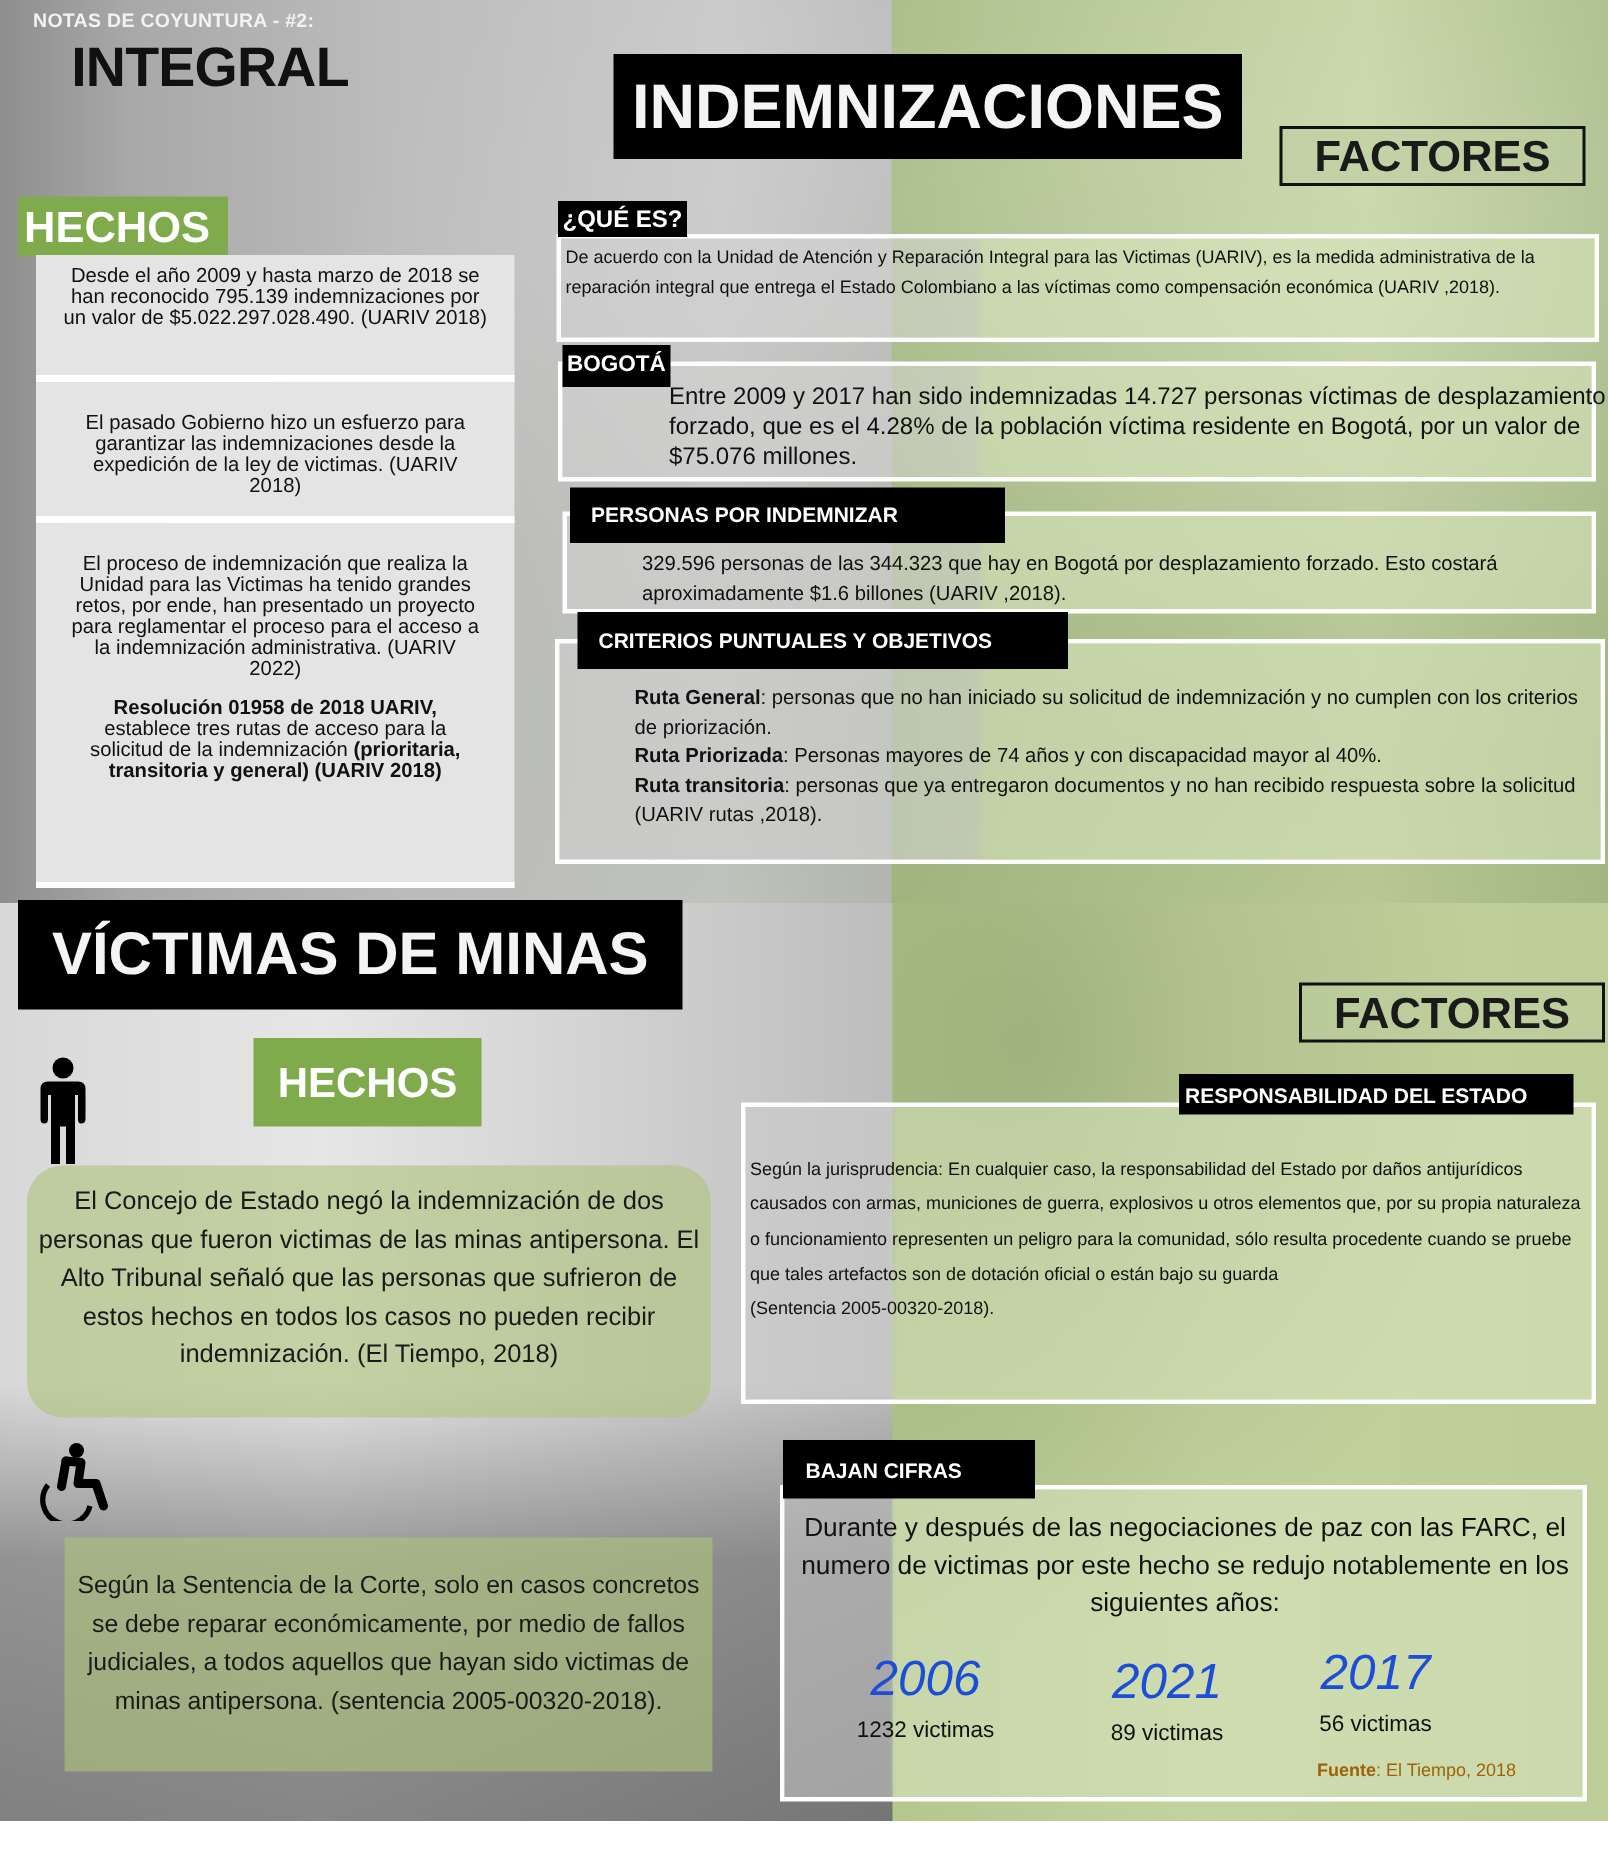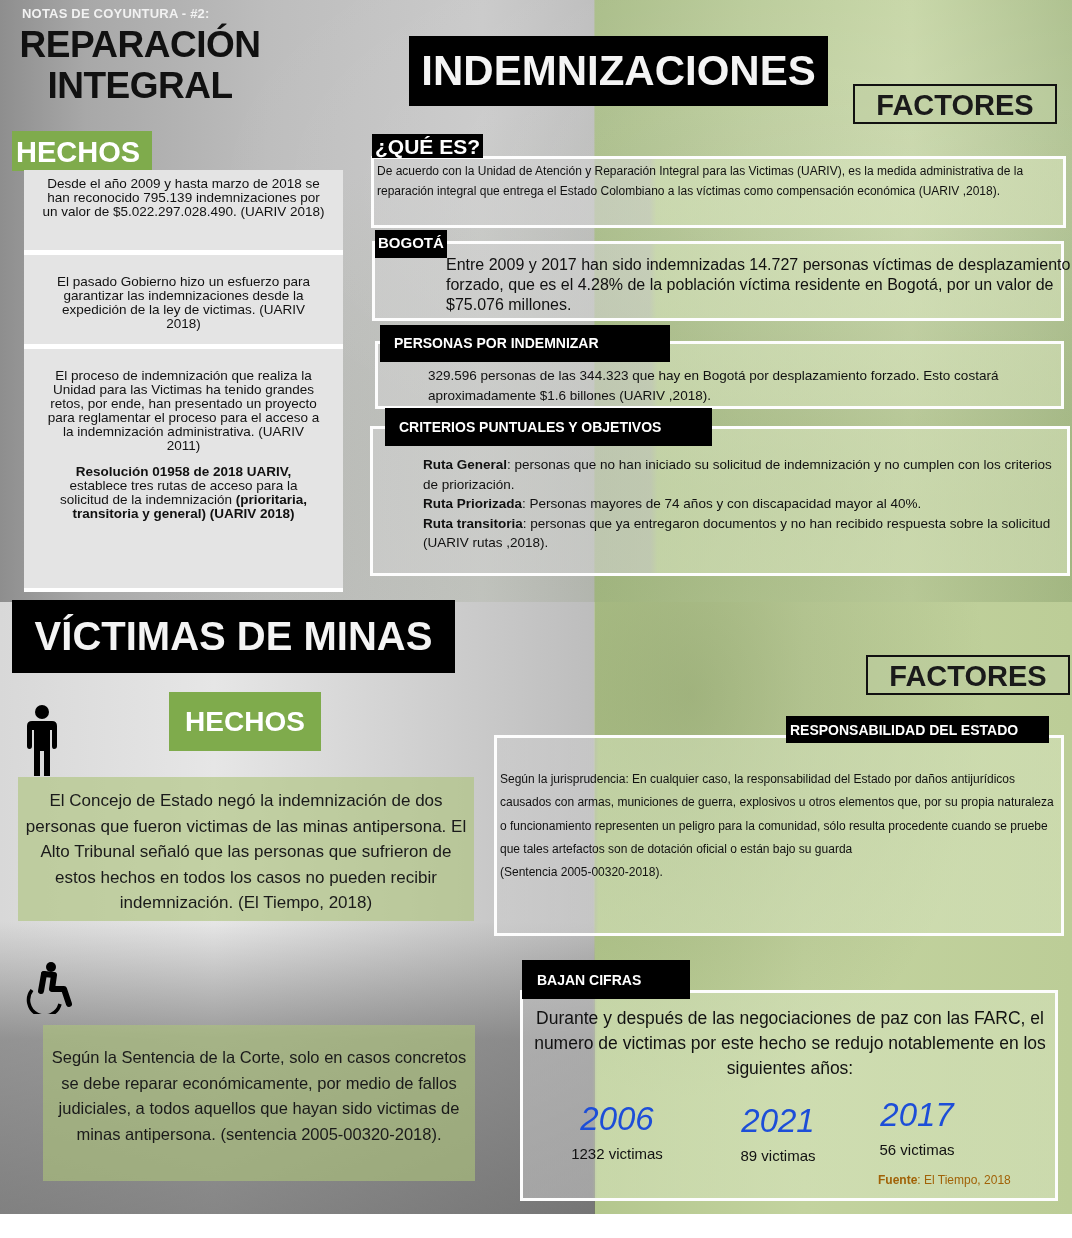--- a/index.html
+++ b/index.html
@@ -47,21 +47,21 @@
   .left-card p + p { margin-top: 12px; }
 
   
   .black-title { background: #000; color: #f4f4f4; font-weight: bold; text-align: center; }
   .indem-title { left: 409px; top: 36px; width: 419px; height: 70px; font-size: 42px; line-height: 70px; }
   .factores-box { border: 2px solid #111; color: #1a1a1a; font-weight: bold; text-align: center; background: rgba(190,205,160,0.55); }
   .factores-1 { left: 853px; top: 84px; width: 204px; height: 40px; font-size: 29px; line-height: 38px; }
 
   .info-box { border: 3px solid #fdfdfd; background: linear-gradient(90deg, rgba(210,210,210,0.55) 0%, rgba(215,215,215,0.55) 40%, rgba(220,232,195,0.55) 41%, rgba(214,226,186,0.6) 100%); }
   .tag { background: #000; color: #fff; font-weight: bold; }
-  .tag-q { left: 372px; top: 134px; height: 24px; padding: 0 3px; font-size: 21px; line-height: 25px; }
+  .tag-q { left: 372px; top: 134px; height: 24px; padding: 0 3px; font-size: 16px; line-height: 25px; }
   .box-q { left: 371px; top: 156px; width: 695px; height: 72px; }
   .txt-q { left: 377px; top: 161px; width: 680px; font-size: 12px; line-height: 20px; }
 
   .tag-b { left: 375px; top: 230px; height: 28px; padding: 0 3px; font-size: 15px; line-height: 25px; }
   .box-b { left: 372px; top: 241px; width: 692px; height: 80px; }
   .txt-b { left: 418px; top: 255px; width: 640px; font-size: 16px; line-height: 20px; margin-left: 28px; }
 
   .tag-p { left: 380px; top: 325px; width: 290px; height: 37px; padding-left: 14px; font-size: 14px; line-height: 37px; }
   .box-p { left: 375px; top: 341px; width: 689px; height: 68px; }
   .txt-p { left: 428px; top: 366px; width: 620px; font-size: 13.5px; line-height: 20px; }
@@ -71,21 +71,21 @@
   .txt-c { left: 423px; top: 455px; width: 640px; font-size: 13.5px; line-height: 19.5px; }
   .txt-c .b { font-weight: bold; }
 
   
   .minas-title { left: 12px; top: 600px; width: 443px; height: 73px; font-size: 40px; line-height: 73px; }
   .hechos-2 { left: 169px; top: 692px; width: 152px; height: 59px; background: #7fab4c; color: #fff; font-size: 28px; font-weight: bold; text-align: center; line-height: 60px; }
   .person-icon { left: 24px; top: 704px; width: 36px; height: 74px; }
   .wheel-icon { left: 22px; top: 962px; width: 52px; height: 52px; }
 
   .green-panel { background: rgba(172,195,122,0.62); text-align: center; color: #1a1a1a; }
-  .gp1 { left: 18px; top: 777px; width: 456px; height: 144px; padding-top: 11px; font-size: 17px; line-height: 25.5px; }
+  .gp1 { left: 18px; top: 777px; width: 456px; height: 168px; padding-top: 11px; font-size: 17px; line-height: 25.5px; border-radius: 24px; }
   .gp2 { left: 43px; top: 1025px; width: 432px; height: 156px; padding-top: 20px; font-size: 16.5px; line-height: 25.5px; }
 
   .factores-2 { left: 866px; top: 655px; width: 204px; height: 40px; font-size: 29px; line-height: 38px; }
   .tag-r { left: 786px; top: 716px; width: 263px; height: 27px; font-size: 14px; line-height: 29px; padding-left: 4px; }
   .box-r { left: 494px; top: 735px; width: 570px; height: 201px; border: 3px solid #fdfdfd; background: linear-gradient(90deg, rgba(205,205,205,0.55) 0%, rgba(205,205,205,0.55) 17%, rgba(215,228,190,0.55) 18%, rgba(215,228,190,0.55) 100%); }
   .txt-r { left: 500px; top: 768px; width: 560px; font-size: 12px; line-height: 23.3px; }
 
   .tag-bc { left: 522px; top: 960px; width: 168px; height: 39px; padding-left: 15px; font-size: 14px; line-height: 40px; }
   .box-bc { left: 520px; top: 990px; width: 538px; height: 211px; border: 3px solid #fdfdfd; background: linear-gradient(90deg, rgba(200,200,200,0.55) 0%, rgba(200,200,200,0.55) 13%, rgba(215,228,190,0.55) 14%, rgba(215,228,190,0.55) 100%); }
   .txt-bc { left: 530px; top: 1006px; width: 520px; text-align: center; font-size: 17.5px; line-height: 25px; }
@@ -100,34 +100,33 @@
   .fuente b { font-weight: bold; }
 </style>
 </head>
 <body>
 
 <div class="bg-top"></div>
 <div class="bg-bottom"></div>
 
 <div class="abs kicker">NOTAS DE COYUNTURA - #2:</div>
 <div class="abs main-title">
-  <div>REPARACIÓN</div>
   <div>INTEGRAL</div>
 </div>
 
 <div class="abs hechos-tag">HECHOS</div>
 <div class="abs left-col">
   <div class="left-card c1">
     <p>Desde el año 2009 y hasta marzo de 2018 se han reconocido 795.139 indemnizaciones por un valor de $5.022.297.028.490. (UARIV 2018)</p>
   </div>
   <div class="left-card c2">
     <p>El pasado Gobierno hizo un esfuerzo para garantizar las indemnizaciones desde la expedición de la ley de victimas. (UARIV 2018)</p>
   </div>
   <div class="left-card c3">
-    <p>El proceso de indemnización que realiza la Unidad para las Victimas ha tenido grandes retos, por ende, han presentado un proyecto para reglamentar el proceso para el acceso a la indemnización administrativa. (UARIV 2011)</p>
+    <p>El proceso de indemnización que realiza la Unidad para las Victimas ha tenido grandes retos, por ende, han presentado un proyecto para reglamentar el proceso para el acceso a la indemnización administrativa. (UARIV 2022)</p>
     <p>
       <span class="bold">Resolución 01958 de 2018 UARIV,</span>
       <span>establece tres rutas de acceso para la solicitud de la indemnización</span>
       <span class="bold">(prioritaria, transitoria y general) (UARIV 2018)</span>
     </p>
   </div>
 </div>
 
 <div class="abs black-title indem-title">INDEMNIZACIONES</div>
 <div class="abs factores-box factores-1">FACTORES</div>

